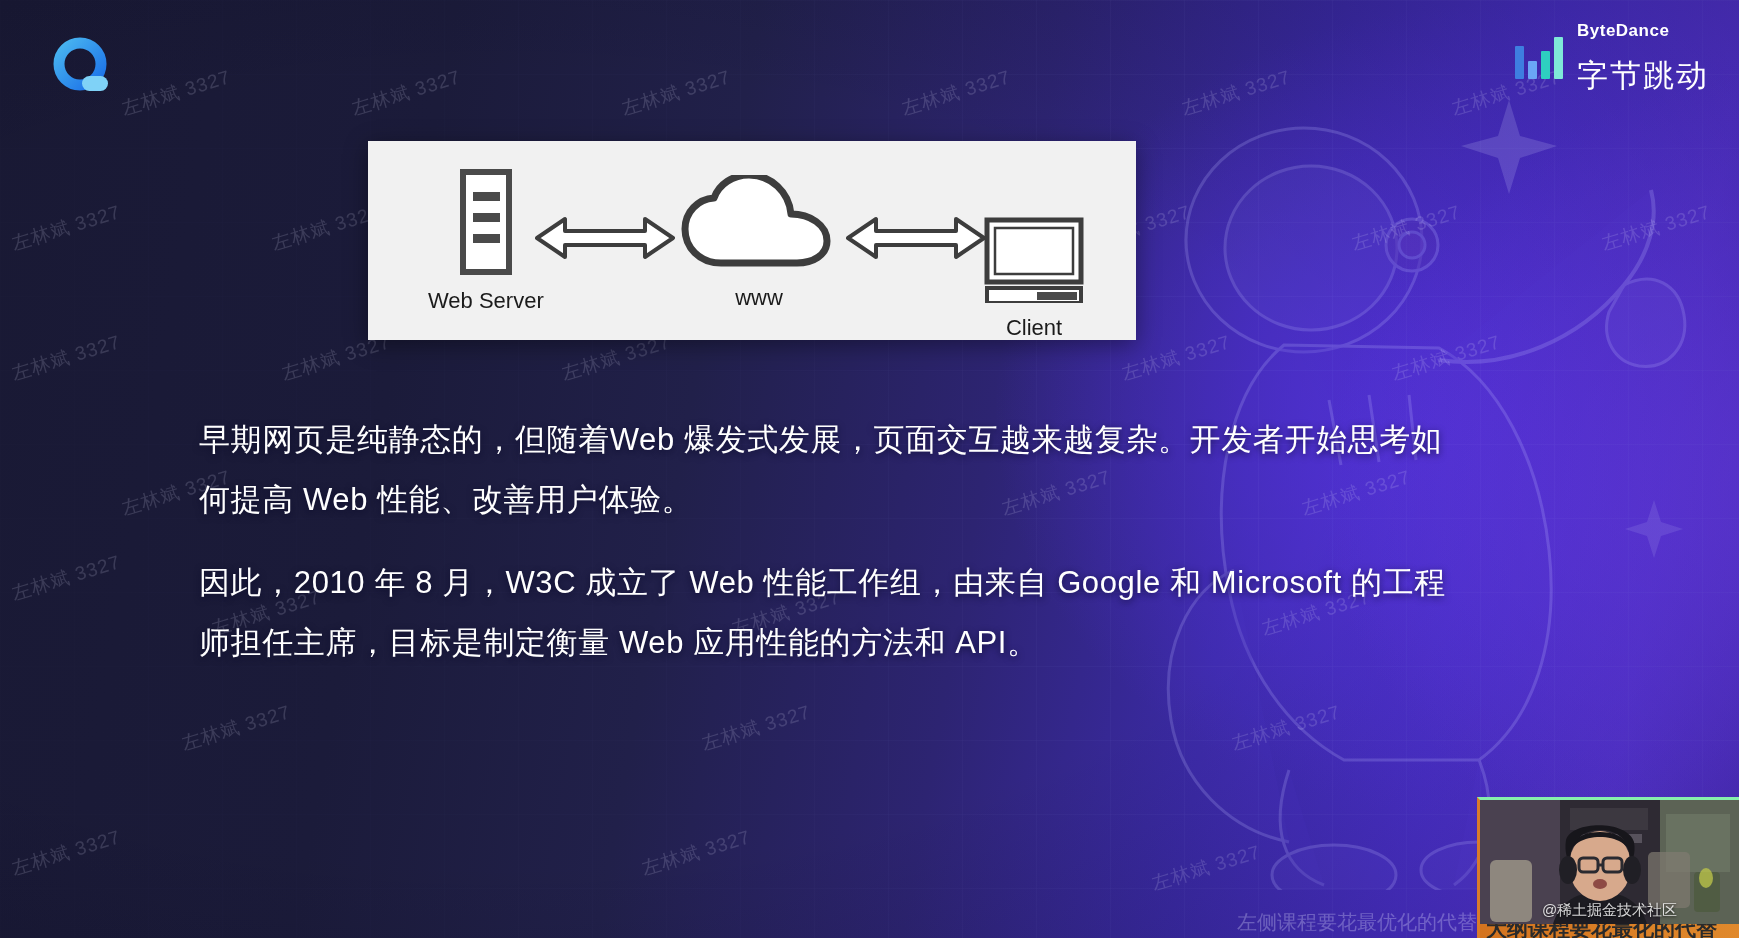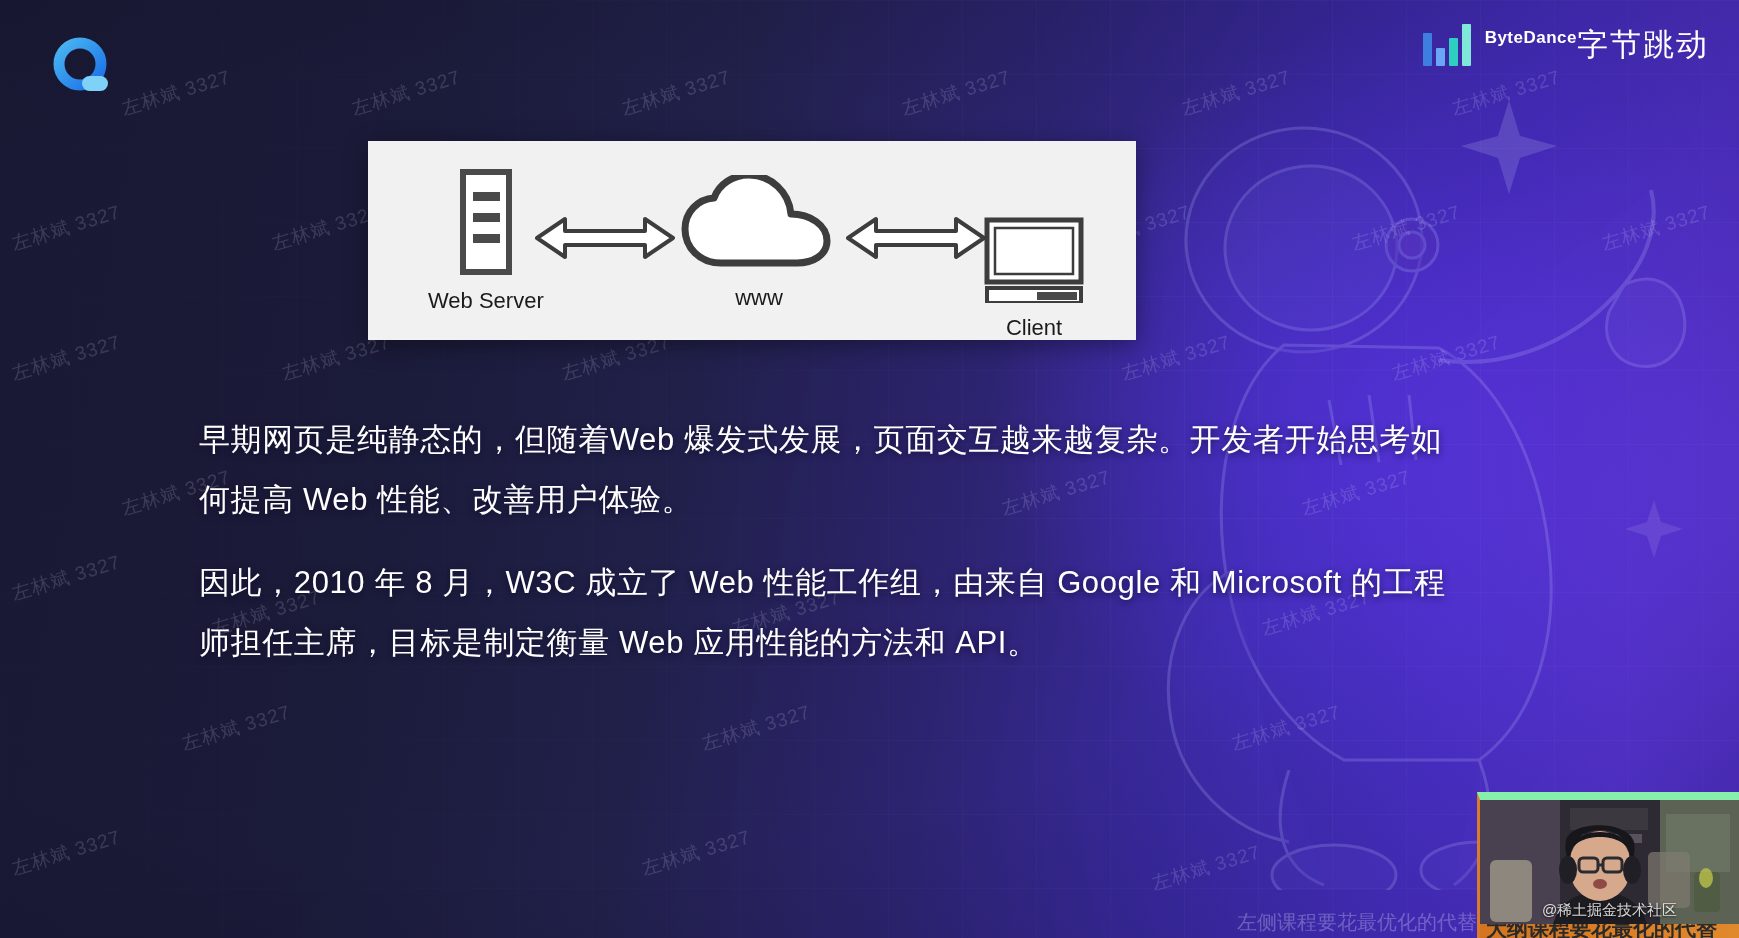--- a/index.html
+++ b/index.html
@@ -57,21 +57,21 @@
   .logo-juejin{position:absolute;left:52px;top:36px;width:60px;height:62px;}
   .slide-title{
     position:absolute;left:160px;top:36px;
     font-size:47px;color:#f2f4ff;letter-spacing:2px;
     text-shadow:0 2px 6px rgba(0,0,0,.55);
     white-space:nowrap;
   }
   .bd-logo{position:absolute;right:30px;top:22px;display:flex;align-items:center;gap:14px;}
   .bd-bars{display:flex;align-items:flex-end;gap:4px;height:44px;}
   .bd-bars i{display:block;width:9px;border-radius:1px;}
-  .bd-text{display:flex;flex-direction:row;line-height:1;}
+  .bd-text{display:flex;flex-direction:column;line-height:1;gap:16px;}
   .bd-en{font-size:17px;color:#ffffff;letter-spacing:.5px;margin-bottom:5px;font-weight:bold;}
   .bd-cn{font-size:31px;color:#ffffff;letter-spacing:2px;font-weight:normal;}
 
   
   .diagram{
     position:absolute;left:368px;top:141px;width:768px;height:199px;
     background:#f1f1f1;box-shadow:0 5px 22px rgba(0,0,0,.38);
   }
   .diag-row{position:relative;width:100%;height:100%;}
   .node{position:absolute;display:flex;flex-direction:column;align-items:center;}
@@ -83,21 +83,21 @@
     color:#ffffff;font-size:31px;line-height:1.95;
     letter-spacing:.6px;
     text-shadow:0 2px 7px rgba(10,10,40,.75);
   }
   .body-copy p{margin:0 0 22px 16px;}
   .body-copy p:last-child{margin-bottom:0;}
 
   
   .cam{
     position:absolute;right:0;bottom:0;width:259px;height:138px;
-    overflow:hidden;border-left:3px solid #d97b2a;border-top:8px solid #86efac;
+    overflow:hidden;border-left:3px solid #d97b2a;border-top:3px solid #86efac;
     background:#2b2230;
   }
   .cam-scene{position:absolute;inset:0;}
   .cam-wm{
     position:absolute;left:50%;bottom:18px;transform:translateX(-50%);
     font-size:15px;color:rgba(255,255,255,.82);white-space:nowrap;
     text-shadow:0 1px 3px rgba(0,0,0,.8);
   }
   .cam-strip{
     position:absolute;left:0;right:0;bottom:0;height:14px;

